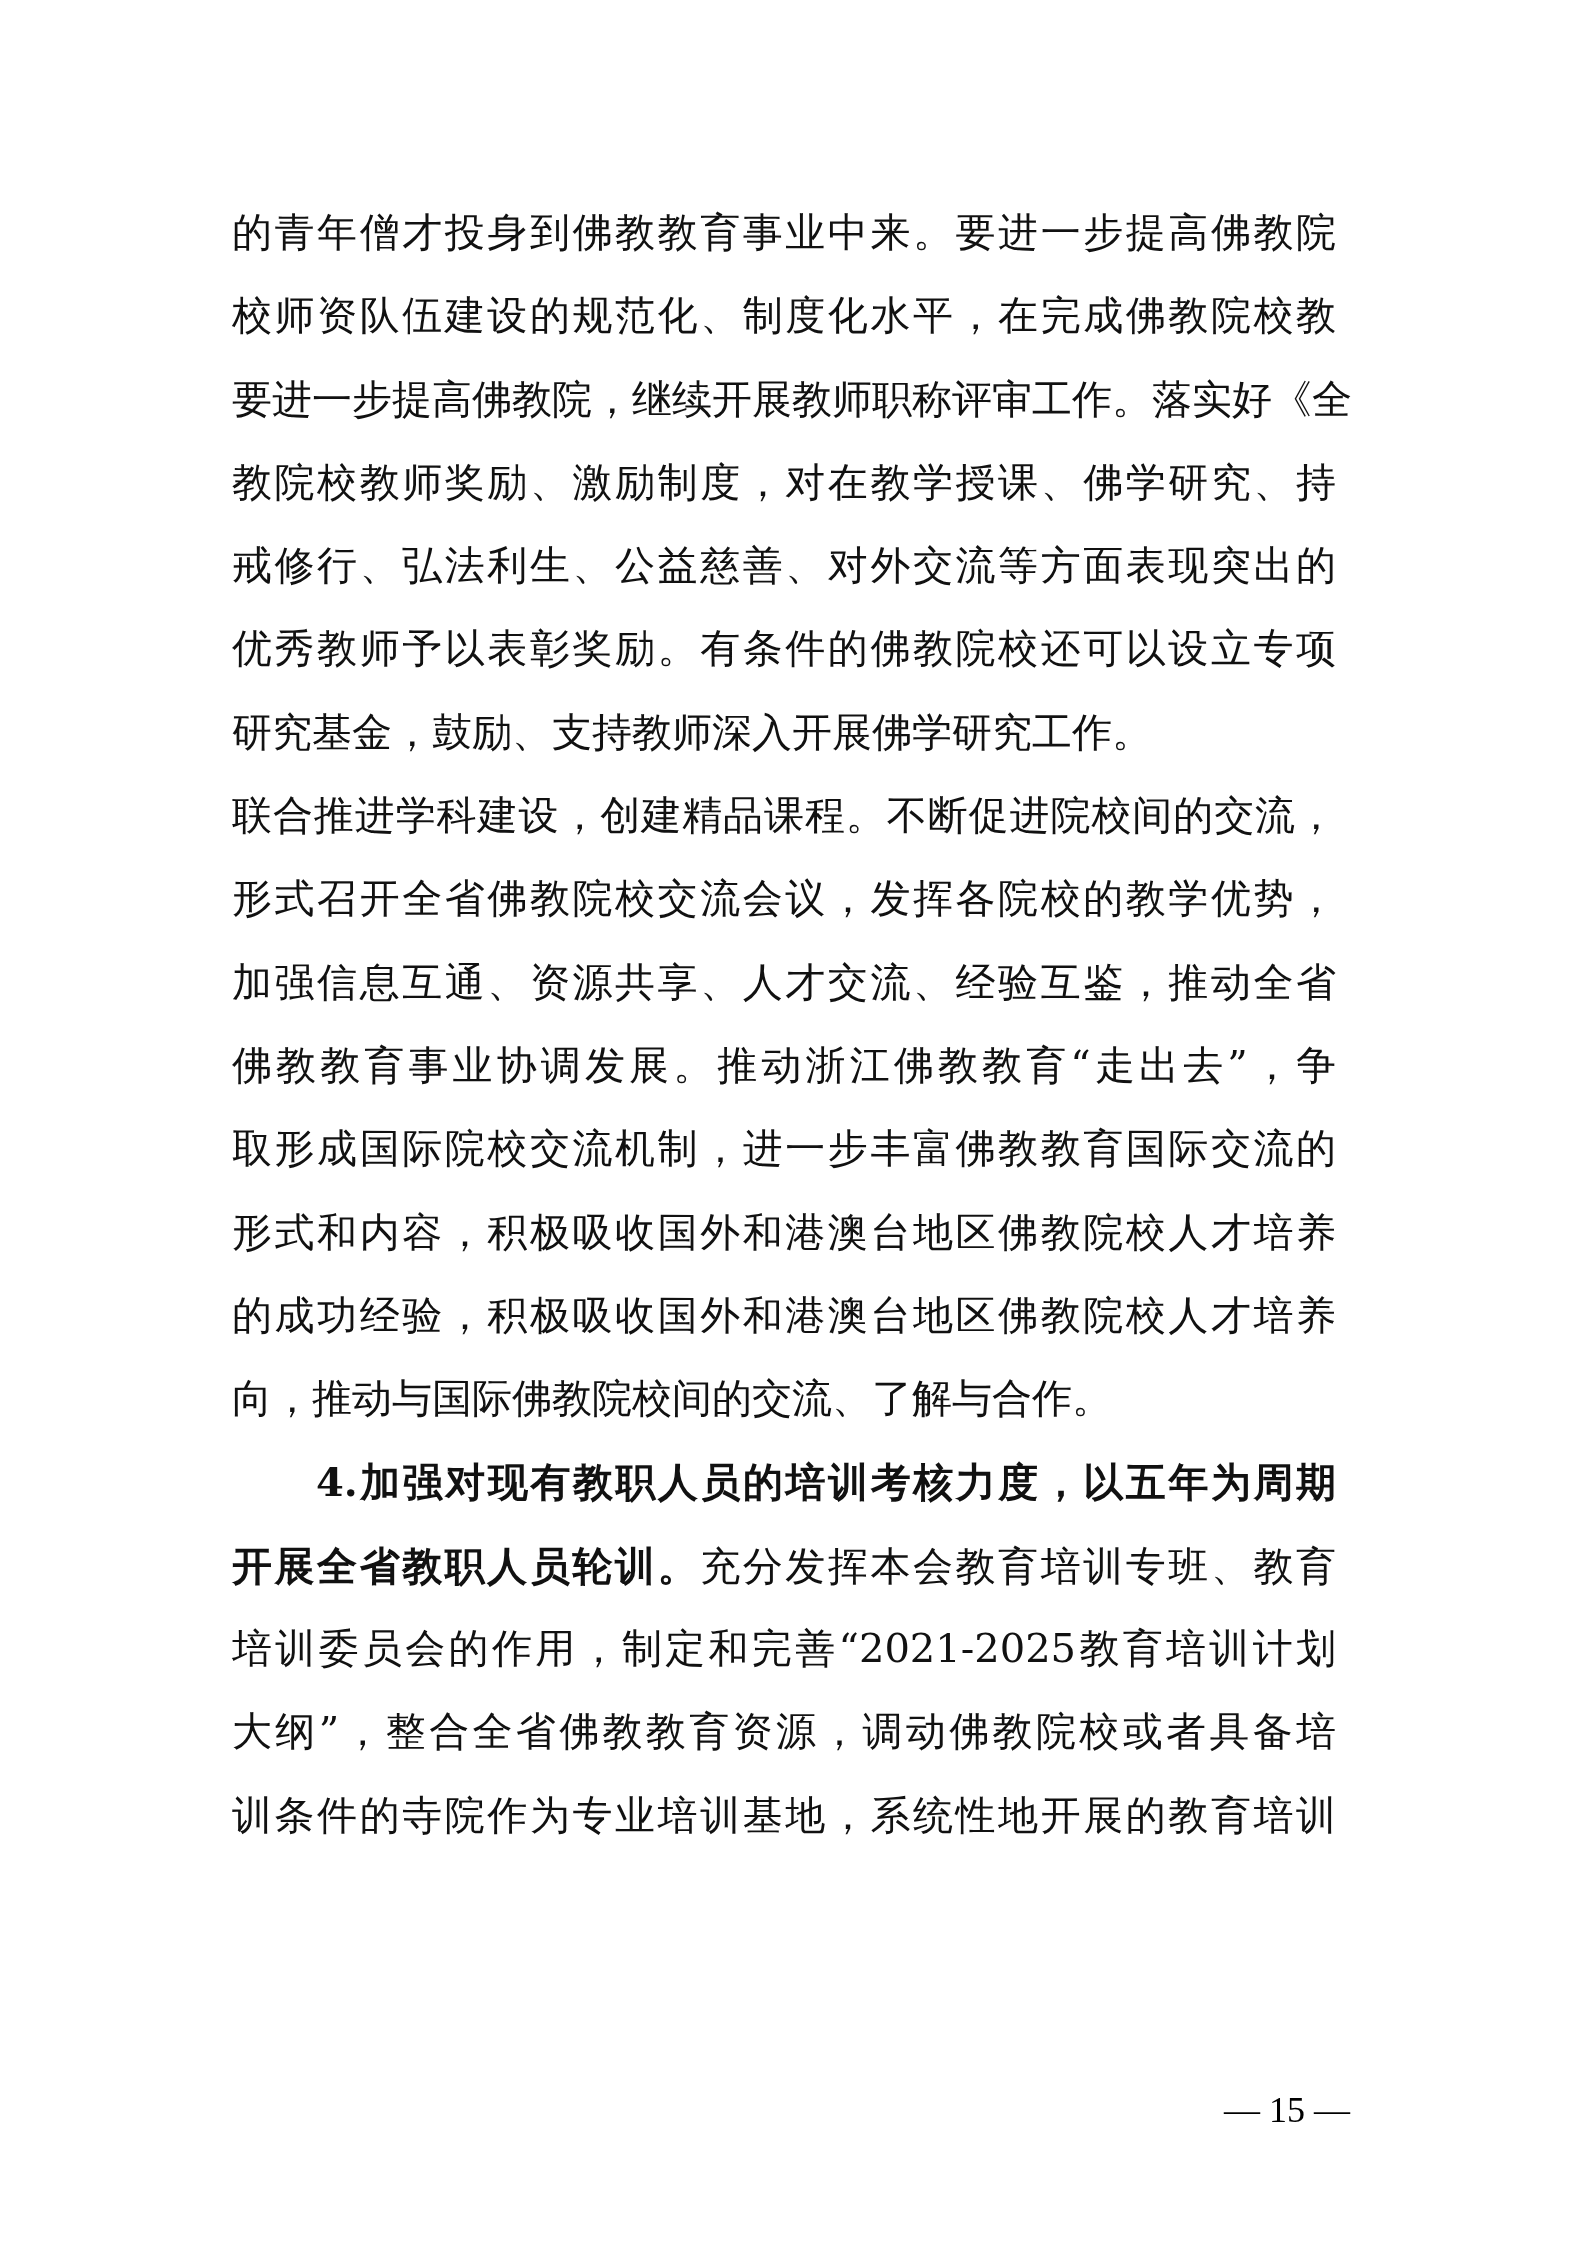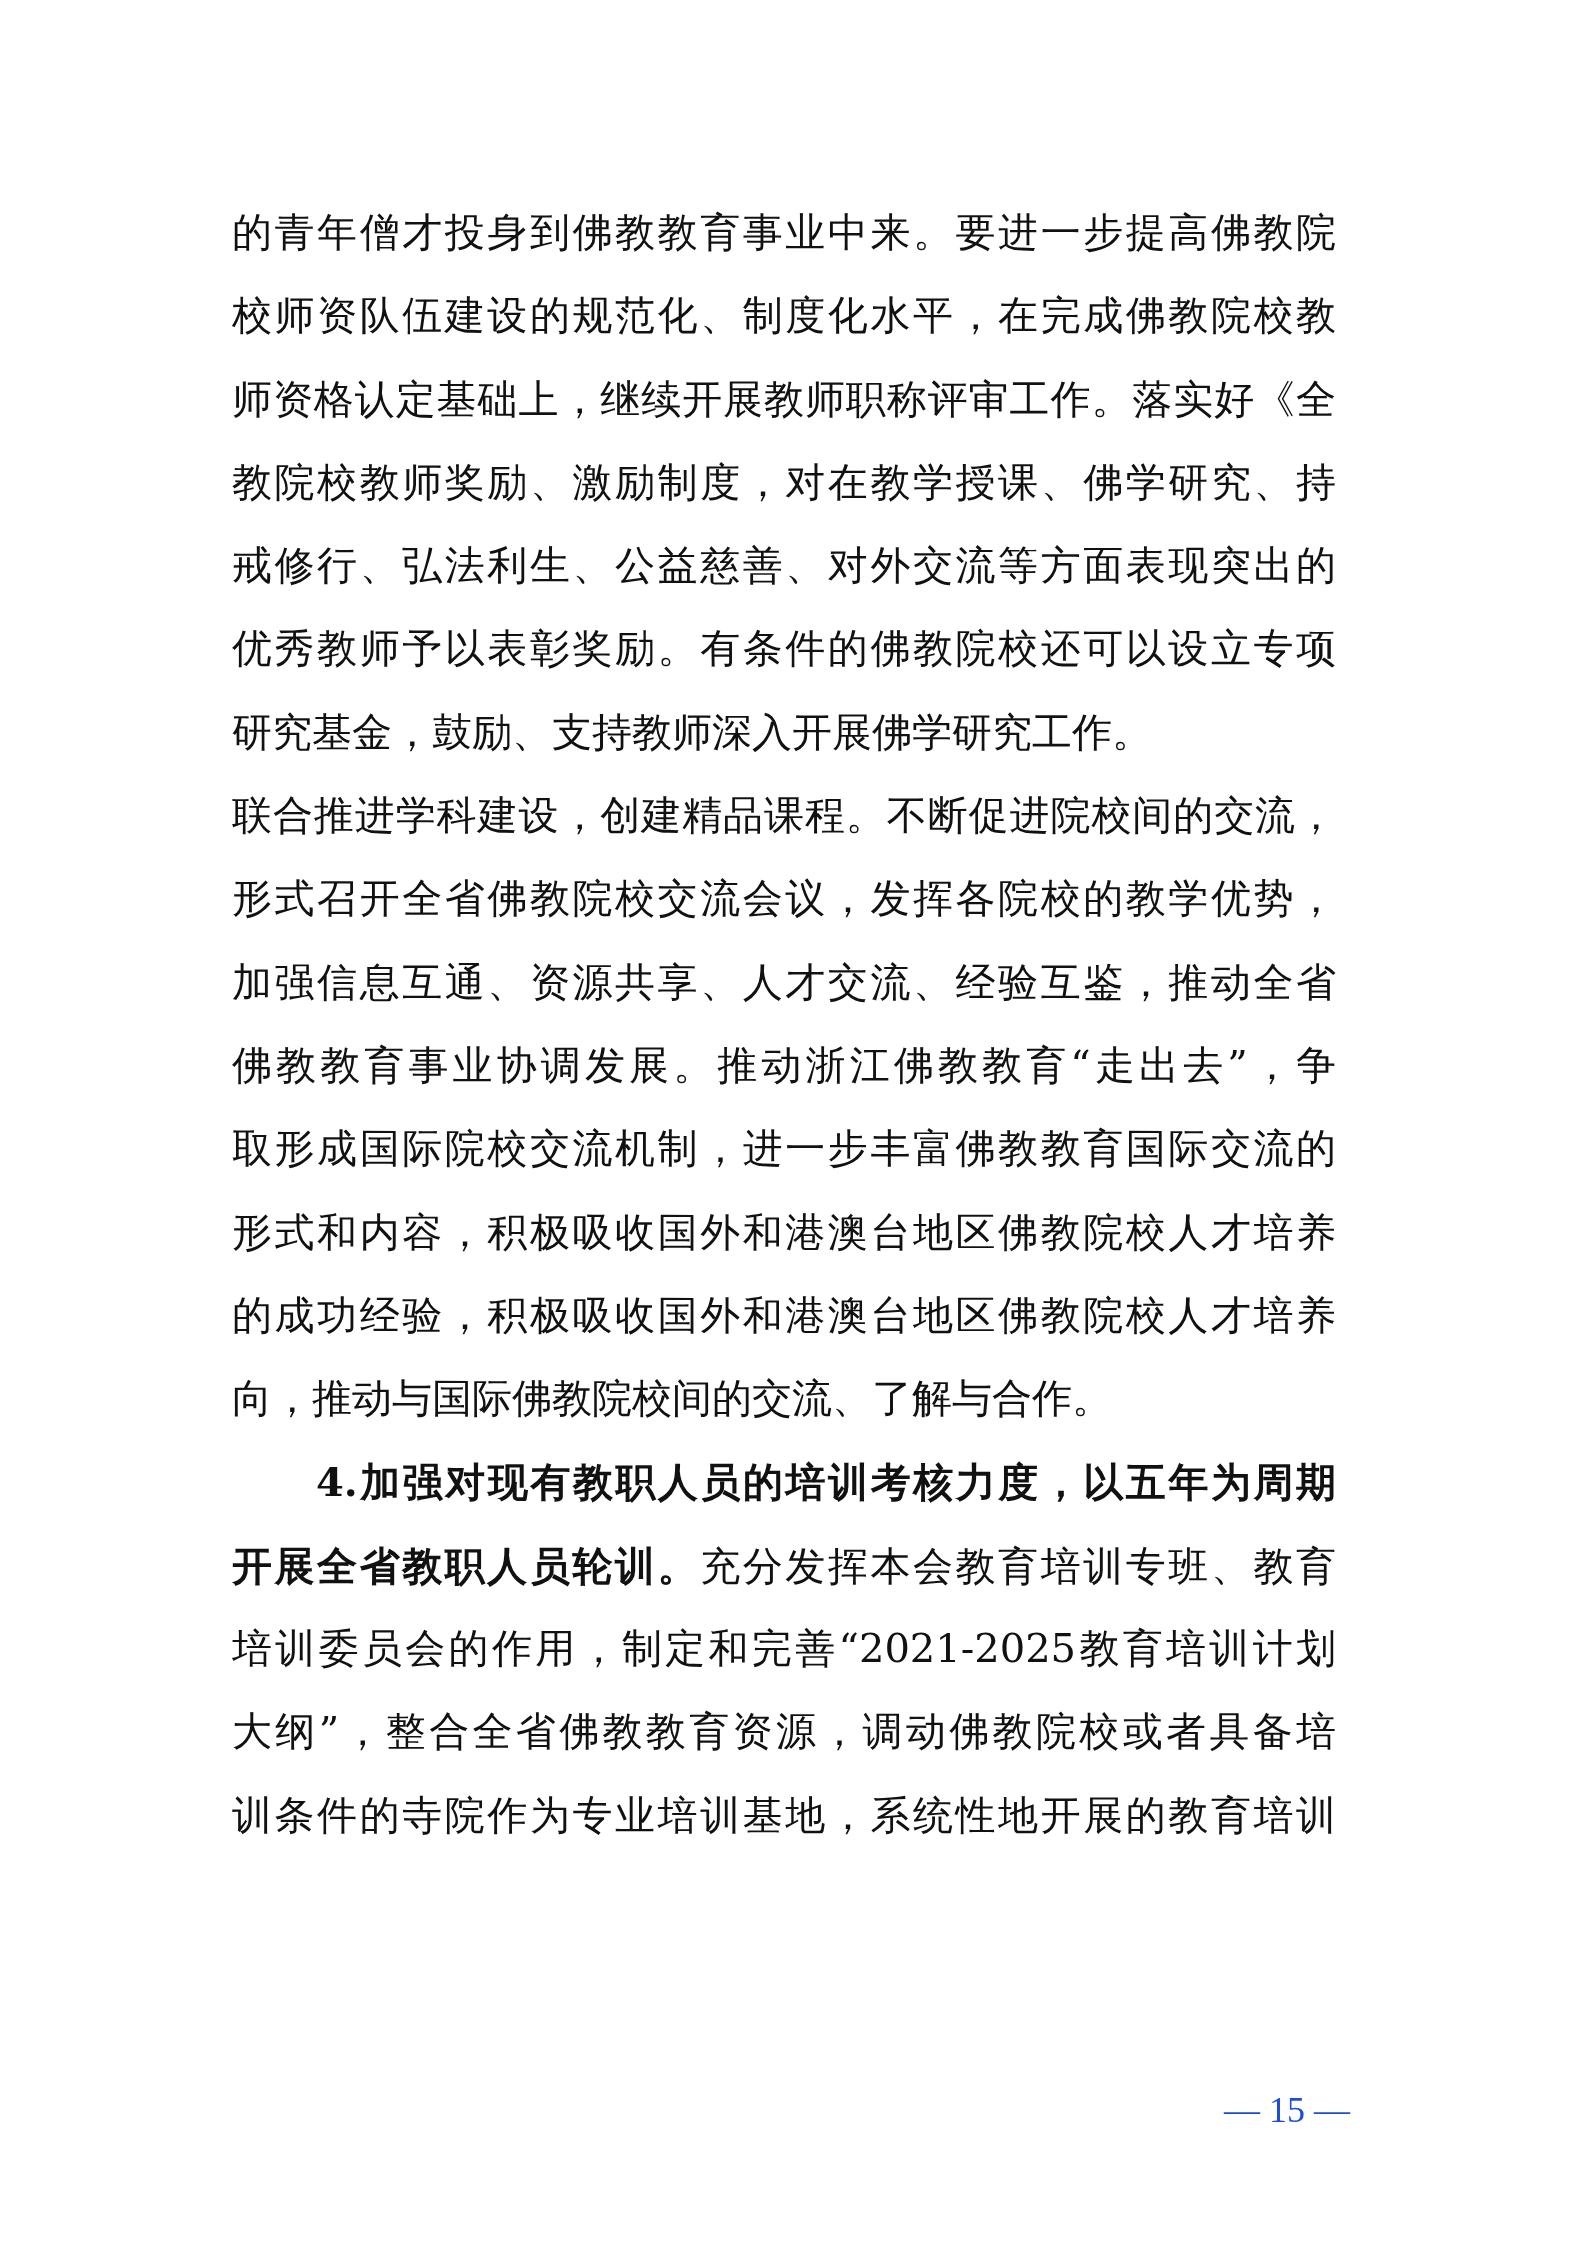--- a/index.html
+++ b/index.html
@@ -49,32 +49,32 @@
     }
     .page-number {
       position: absolute;
       left: 1222px;
       top: 2088px;
       width: 130px;
       text-align: center;
       font-family: "Liberation Serif", "DejaVu Serif", serif;
       font-size: 36px;
       line-height: 44px;
-      color: #1d4ed8;
+      color: #000000;
     }
   </style>
 </head>
 <body>
 
 <div class="page">
   <div class="body-text">
 
     <div class="line"><span>的青年僧才投身到佛教教育事业中来。要进一步提高佛教院</span></div>
     <div class="line"><span>校师资队伍建设的规范化、制度化水平，在完成佛教院校教</span></div>
-    <div class="line"><span>师资格认定基础上，继续开展教师职称评审工作。落实好《全</span></div>
+    <div class="line"><span>要进一步提高佛教院，继续开展教师职称评审工作。落实好《全</span></div>
     <div class="line"><span>教院校教师奖励、激励制度，对在教学授课、佛学研究、持</span></div>
     <div class="line"><span>戒修行、弘法利生、公益慈善、对外交流等方面表现突出的</span></div>
     <div class="line"><span>优秀教师予以表彰奖励。有条件的佛教院校还可以设立专项</span></div>
     <div class="line last"><span>研究基金，鼓励、支持教师深入开展佛学研究工作。</span></div>
 
     <div class="line"><span>联合推进学科建设，创建精品课程。不断促进院校间的交流，</span></div>
     <div class="line"><span>形式召开全省佛教院校交流会议，发挥各院校的教学优势，</span></div>
     <div class="line"><span>加强信息互通、资源共享、人才交流、经验互鉴，推动全省</span></div>
     <div class="line"><span>佛教教育事业协调发展。推动浙江佛教教育“走出去”，争</span></div>
     <div class="line"><span>取形成国际院校交流机制，进一步丰富佛教教育国际交流的</span></div>

